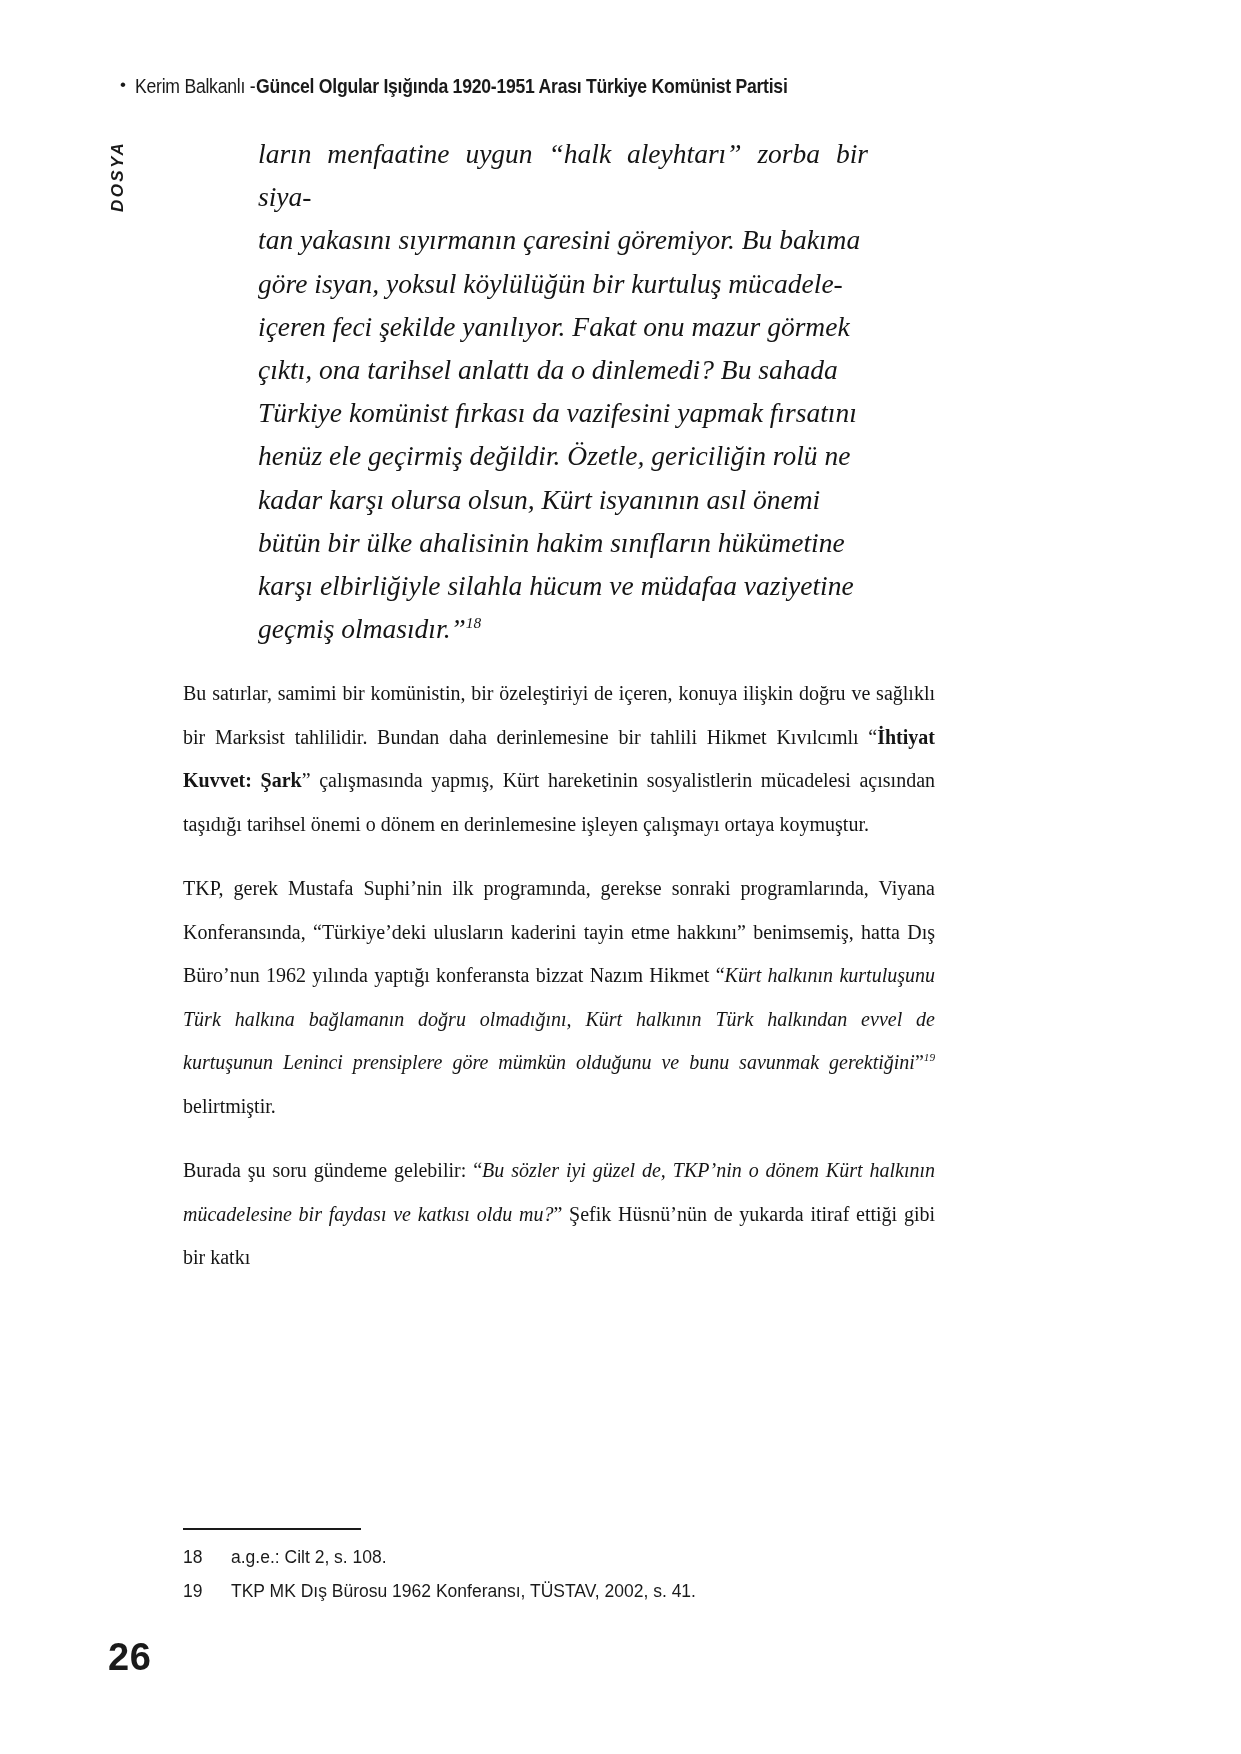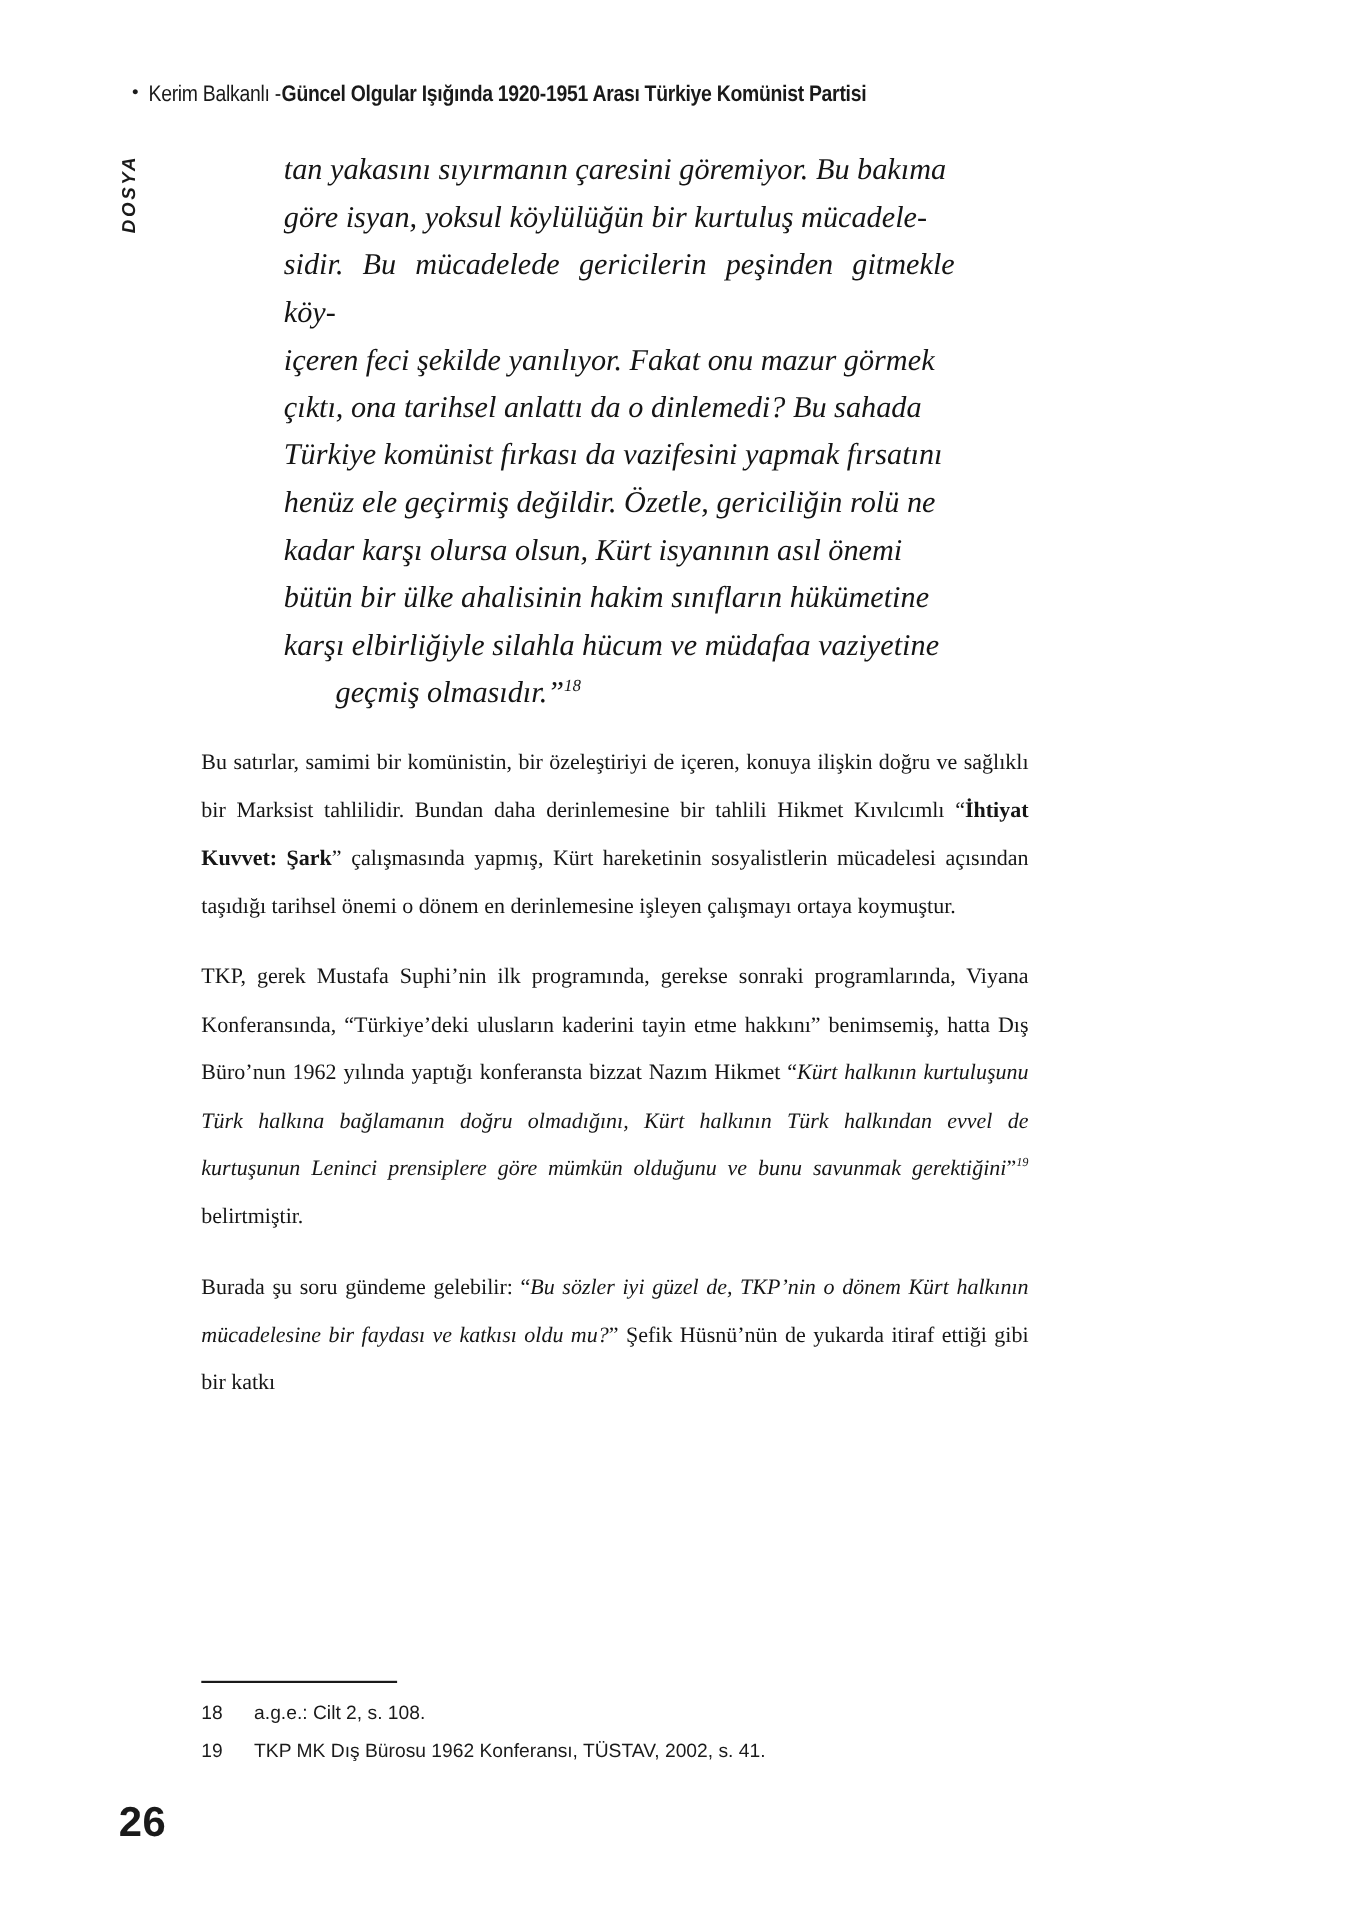--- a/index.html
+++ b/index.html
@@ -88,21 +88,20 @@
     font-style: italic;
     font-size: 27.5px;
     line-height: 43.2px;
     text-align: justify;
     text-justify: inter-word;
     color: #151515;
     hyphens: manual;
   }
   .blockquote .lastline {
     text-align: left;
-    margin-left: 47px;
   }
   .blockquote p { margin: 0; }
 
   sup.fn {
     font-size: 0.56em;
     vertical-align: super;
     line-height: 0;
     font-style: italic;
   }
 
@@ -172,23 +171,23 @@
 
   <div class="runhead">
     <span class="runhead-bullet">•</span>
     <span class="runhead-author">Kerim Balkanlı - </span>
     <span class="runhead-title">Güncel Olgular Işığında 1920-1951 Arası Türkiye Komünist Partisi</span>
   </div>
 
   <div class="section-tag">DOSYA</div>
 
   <div class="blockquote">
+    <p>ların menfaatine uygun “halk aleyhtarı” zorba bir siya-</p>
     <p>tan yakasını sıyırmanın çaresini göremiyor. Bu bakıma</p>
     <p>göre isyan, yoksul köylülüğün bir kurtuluş mücadele-</p>
-    <p>sidir. Bu mücadelede gericilerin peşinden gitmekle köy-</p>
     <p>içeren feci şekilde yanılıyor. Fakat onu mazur görmek</p>
     <p>çıktı, ona tarihsel anlattı da o dinlemedi? Bu sahada</p>
     <p>Türkiye komünist fırkası da vazifesini yapmak fırsatını</p>
     <p>henüz ele geçirmiş değildir. Özetle, gericiliğin rolü ne</p>
     <p>kadar karşı olursa olsun, Kürt isyanının asıl önemi</p>
     <p>bütün bir ülke ahalisinin hakim sınıfların hükümetine</p>
     <p>karşı elbirliğiyle silahla hücum ve müdafaa vaziyetine</p>
     <p class="lastline"><span>geçmiş olmasıdır.”</span><sup class="fn">18</sup></p>
   </div>
 

